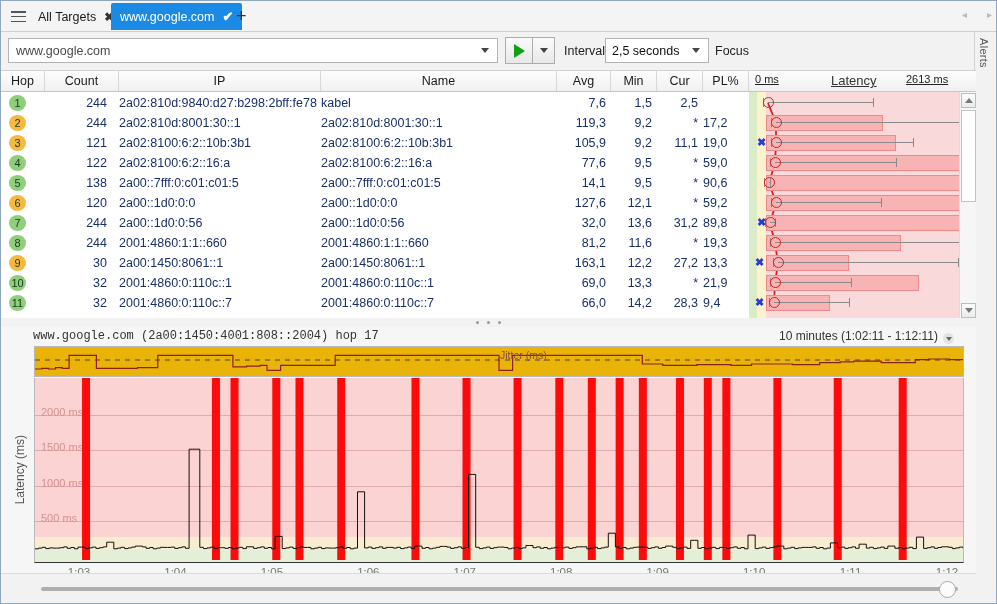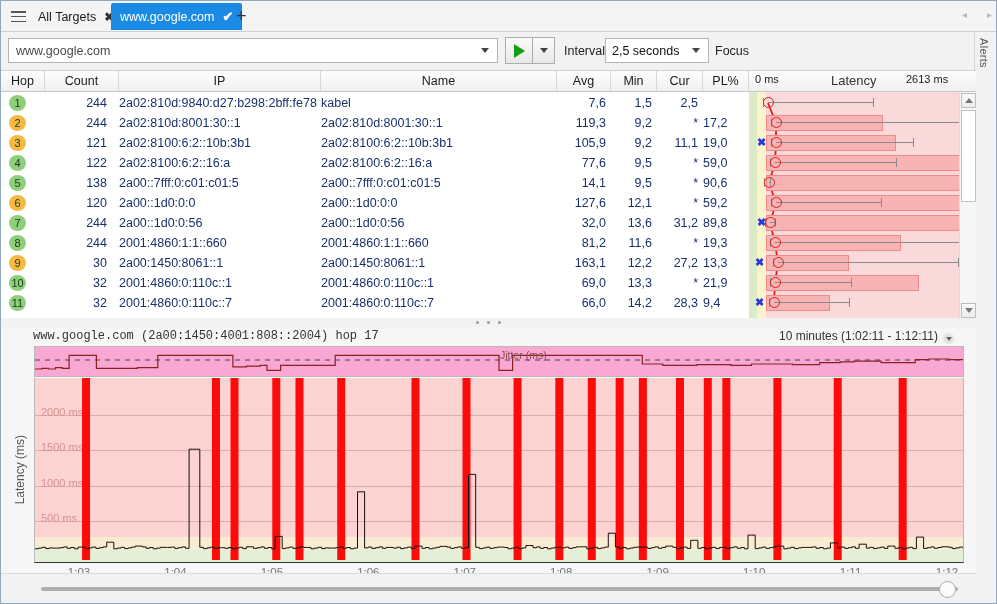--- a/index.html
+++ b/index.html
@@ -225,21 +225,21 @@
   }
   .lat-header {
     position: absolute; left: 0; top: 0;
     width: 227px; height: 21px;
     background: linear-gradient(#fdfdfd,#f0f0f0);
     border-bottom: 1px solid #c6c6c6;
     box-sizing: border-box;
   }
   .lat-header .lh {
     position: absolute; top: 2px;
-    font-size: 11px; color: #222;
+    font-size: 11px; color: #222; text-decoration: underline;
   }
   .lat-header .lh-title { font-size: 13px; color: #333; }
   .latbody {
     position: absolute; left: 0; top: 21px;
     width: 210px; height: 227px;
     background: #f9d9d9;
   }
   .lat-green { position: absolute; left: 0; top: 0; width: 8px; height: 227px; background: #d9ecc7; }
   .lat-yellow { position: absolute; left: 8px; top: 0; width: 9px; height: 227px; background: #fcf2cd; }
   .lat-row {
@@ -324,21 +324,21 @@
     background: #e3e3e3;
     display: flex; align-items: center; justify-content: center;
   }
   .range-caret div {
     width:0;height:0;border-left:3px solid transparent;border-right:3px solid transparent;border-top:4px solid #666;
   }
 
   .jitter {
     position: absolute; left: 33px; top: 19px;
     width: 930px; height: 31px;
-    background: #f9a8d4;
+    background: #eab308;
     border: 1px solid #b9b9b9;
     box-sizing: border-box;
     overflow: hidden;
   }
   .jitter-label {
     position: absolute; left: 465px; top: 2px;
     font-size: 10.5px; color: #8a4a4a;
     z-index: 4;
   }
 

